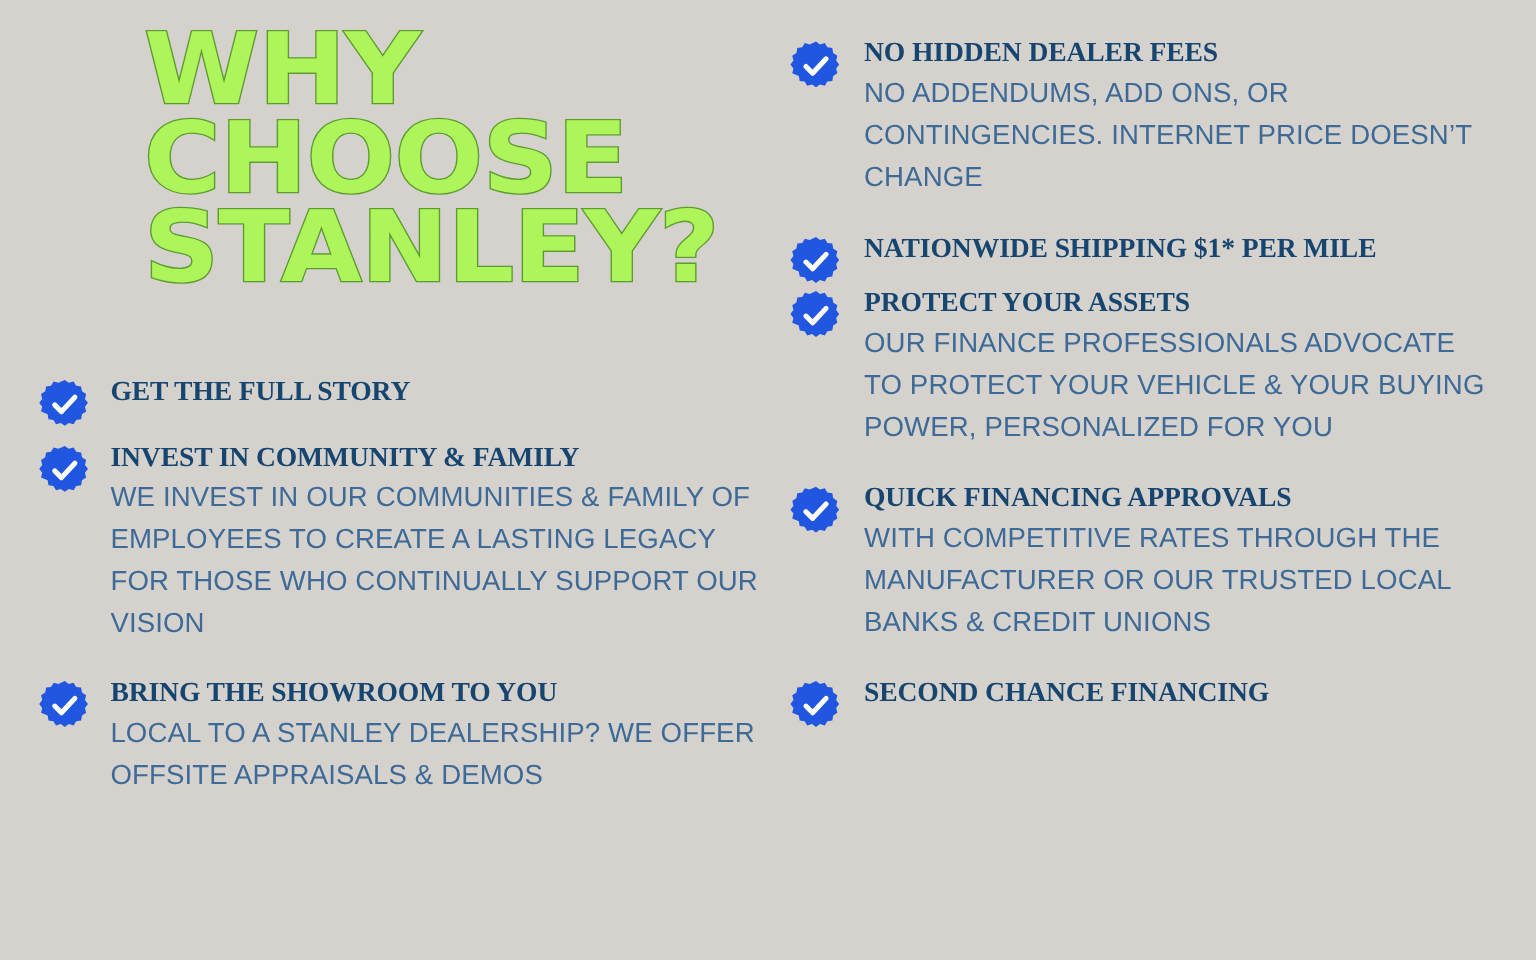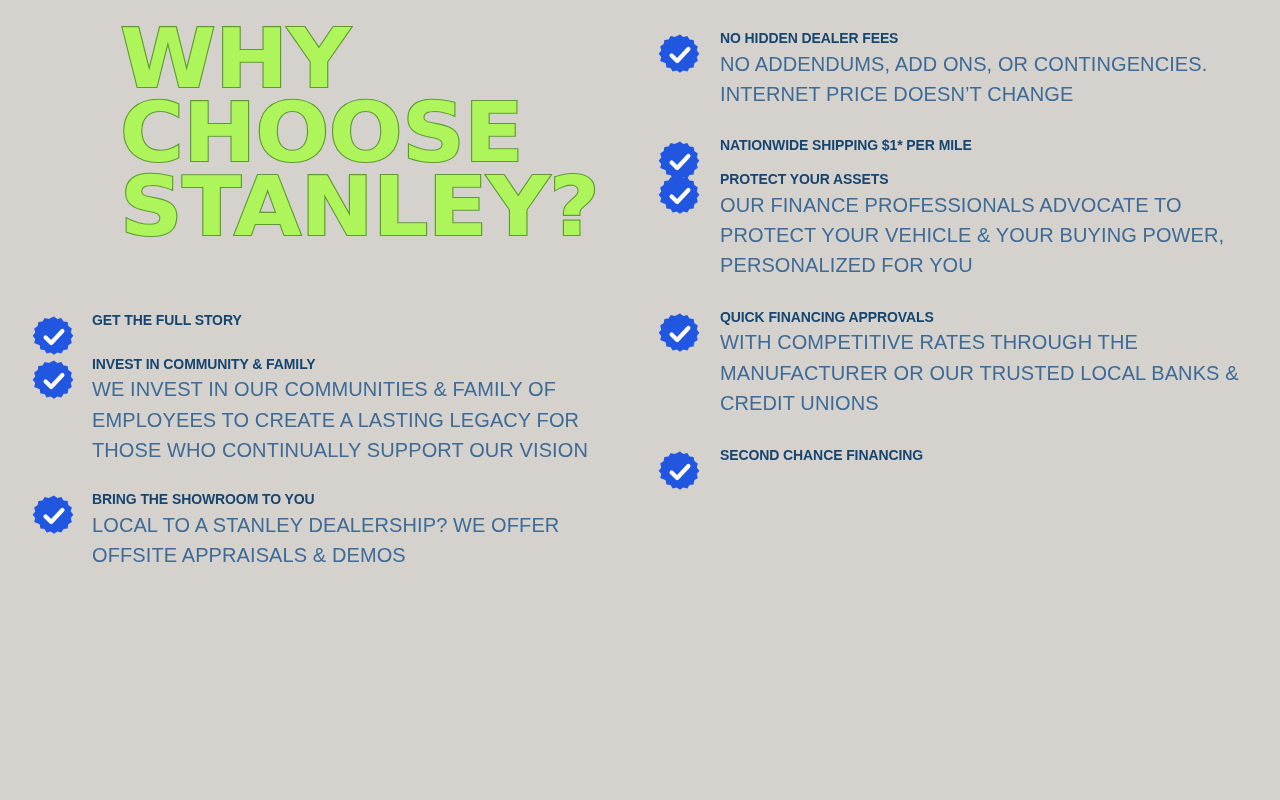--- a/index.html
+++ b/index.html
@@ -89,34 +89,34 @@
     left: 0;
     top: 3px;
     width: 44px;
     height: 44px;
     display: block;
   }
   .badge svg { display: block; width: 44px; height: 44px; }
 
   .f-title {
     display: block;
-    font-family: Liberation Sans, sans-serif;
+    font-family: Liberation Serif, serif;
     font-weight: bold;
-    font-size: 14px;
+    font-size: 23px;
     line-height: 1.26;
     letter-spacing: -0.1px;
     text-transform: uppercase;
     color: #16456f;
     margin: 0 0 1px 0;
   }
   .f-body {
     display: block;
     font-family: "Liberation Sans", sans-serif;
     font-weight: normal;
-    font-size: 20px;
+    font-size: 23px;
     line-height: 1.52;
     letter-spacing: 0.1px;
     text-transform: uppercase;
     color: #3d6a96;
     margin: 0;
   }
   .f-body.indent { padding-left: 8px; }
   .f-body b, .f-body strong {
     font-family: "DejaVu Sans", sans-serif;
     font-weight: bold;

